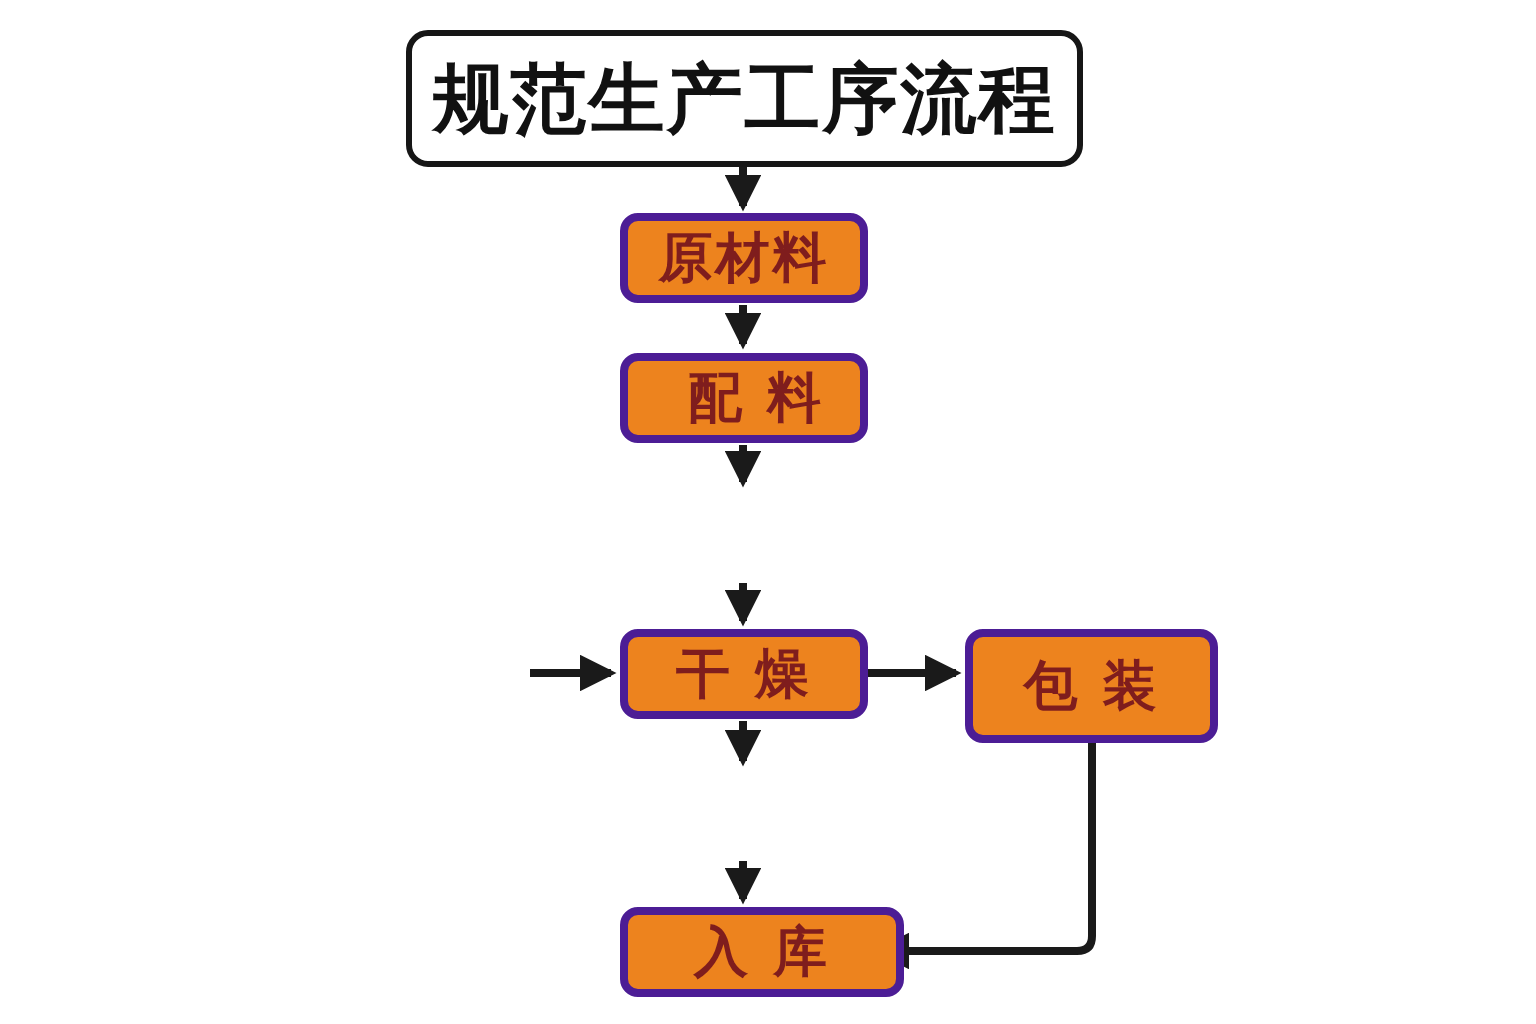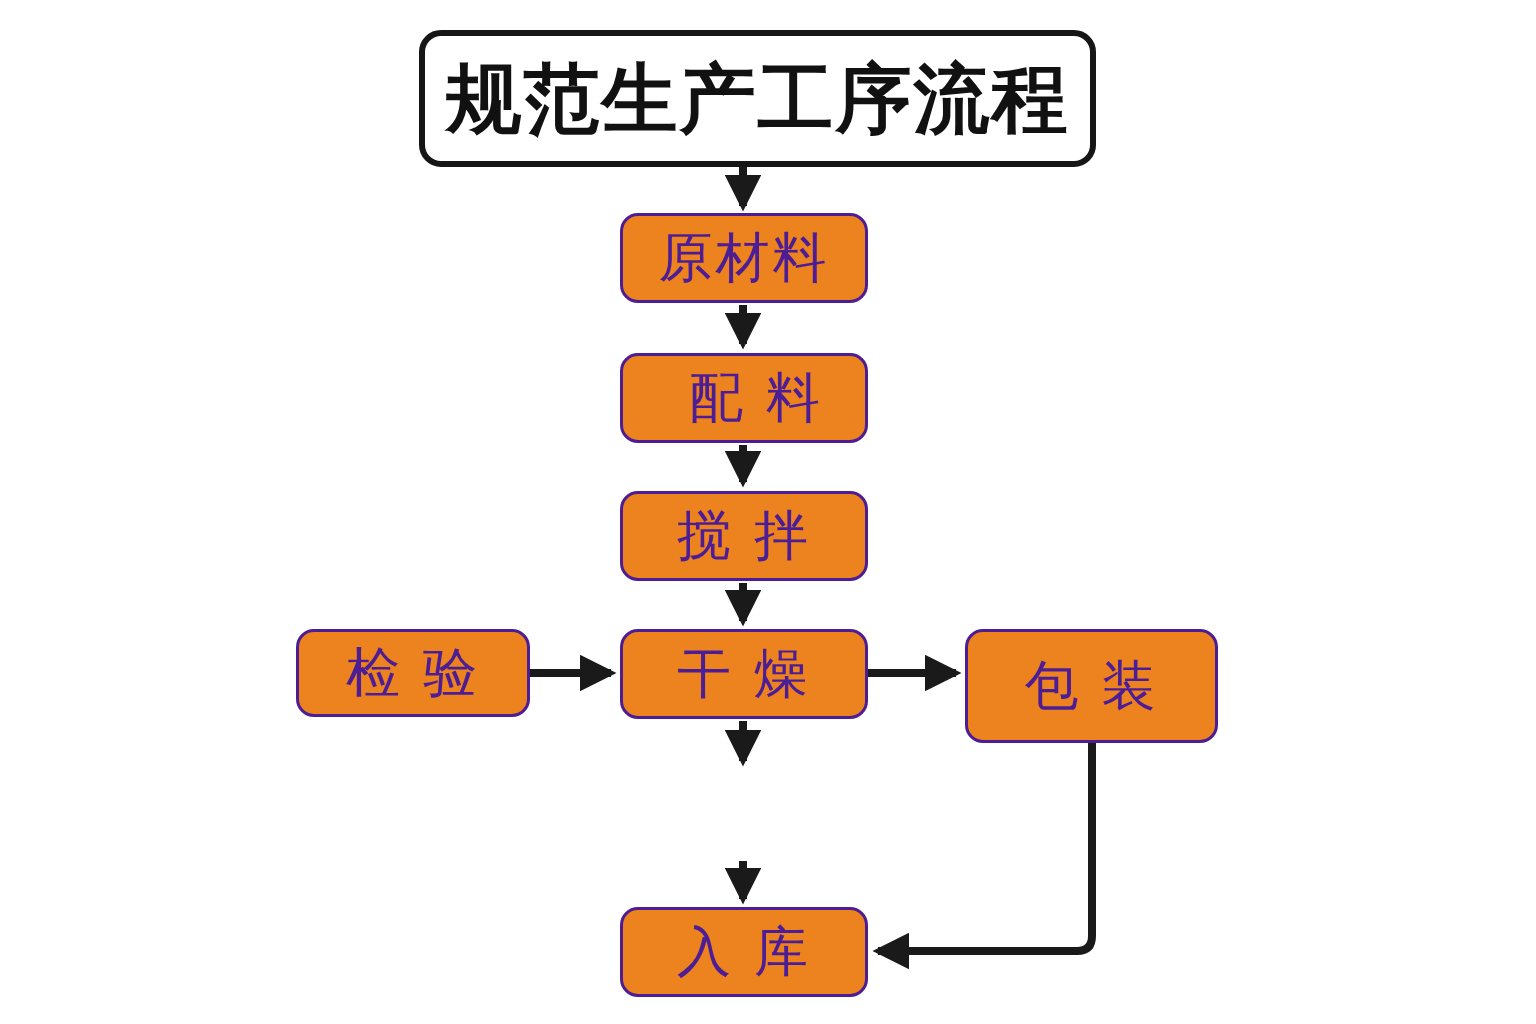--- a/index.html
+++ b/index.html
@@ -18,21 +18,21 @@
   .connectors {
     position: absolute;
     left: 0;
     top: 0;
     width: 1536px;
     height: 1024px;
     pointer-events: none;
   }
   .title-box {
     position: absolute;
-    left: 419px;
+    left: 406px;
     top: 30px;
     width: 677px;
     height: 137px;
     box-sizing: border-box;
     background: #ffffff;
     border: 6px solid #161616;
     border-radius: 22px;
     display: flex;
     align-items: center;
     justify-content: center;
@@ -42,40 +42,40 @@
     font-size: 76px;
     font-weight: bold;
     letter-spacing: 2px;
     white-space: nowrap;
     line-height: 1;
   }
   .node {
     position: absolute;
     box-sizing: border-box;
     background: #ED831E;
-    border: 3px solid #4c1d95;
+    border: 8px solid #4c1d95;
     border-radius: 18px;
-    color: #4c1d95;
+    color: #7f1d1d;
     font-size: 54px;
-    font-weight: normal;
+    font-weight: bold;
     letter-spacing: 3px;
     display: flex;
     align-items: center;
     justify-content: center;
     white-space: nowrap;
     line-height: 1;
   }
   #node-raw-material { left: 620px; top: 213px; width: 248px; height: 90px; }
   #node-batching     { left: 620px; top: 353px; width: 248px; height: 90px; padding-left: 24px; }
   #node-mixing       { left: 620px; top: 491px; width: 248px; height: 90px; }
   #node-inspection   { left: 296px; top: 629px; width: 234px; height: 88px; }
   #node-drying       { left: 620px; top: 629px; width: 248px; height: 90px; }
   #node-packaging    { left: 965px; top: 629px; width: 253px; height: 114px; }
   #node-firing       { left: 620px; top: 769px; width: 248px; height: 90px; }
-  #node-warehousing  { left: 620px; top: 907px; width: 248px; height: 90px; text-align: center; }
+  #node-warehousing  { left: 620px; top: 907px; width: 284px; height: 90px; text-align: center; }
 </style>
 </head>
 <body>
 
 <div class="canvas">
 
   <svg class="connectors" viewBox="0 0 1536 1024" xmlns="http://www.w3.org/2000/svg" aria-hidden="true">
     <defs>
       <marker id="ah" viewBox="0 0 10 10" refX="8.5" refY="5" markerWidth="4.6" markerHeight="4.6" orient="auto" markerUnits="strokeWidth">
         <path d="M0 0 L10 5 L0 10 Z" fill="#1A1A1A"></path>
@@ -93,19 +93,17 @@
       <path d="M1092 719 V936 Q1092 951 1077 951 H878" marker-end="url(#ah)"></path>
     </g>
   </svg>
 
   <div class="title-box">
     <span class="title-text">规范生产工序流程</span>
   </div>
 
   <div class="node" id="node-raw-material">原材料</div>
   <div class="node" id="node-batching">配 料</div>
-  <div class="node" id="node-mixing">搅 拌</div>
-  <div class="node" id="node-inspection">检 验</div>
   <div class="node" id="node-drying">干 燥</div>
   <div class="node" id="node-packaging">包 装</div>
   <div class="node" id="node-warehousing">入 库</div>
 
 </div>
 
 </body></html>

